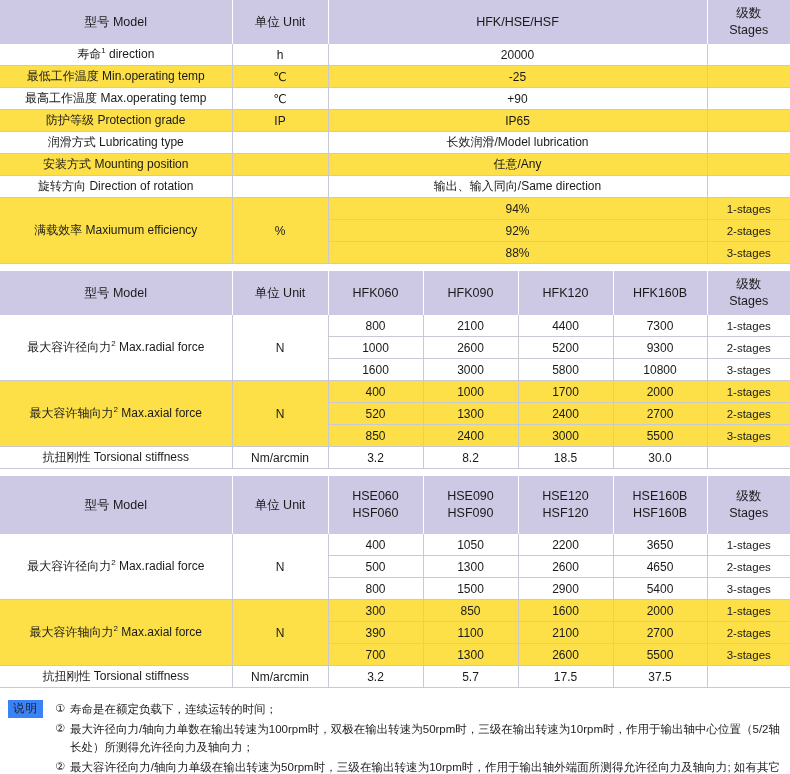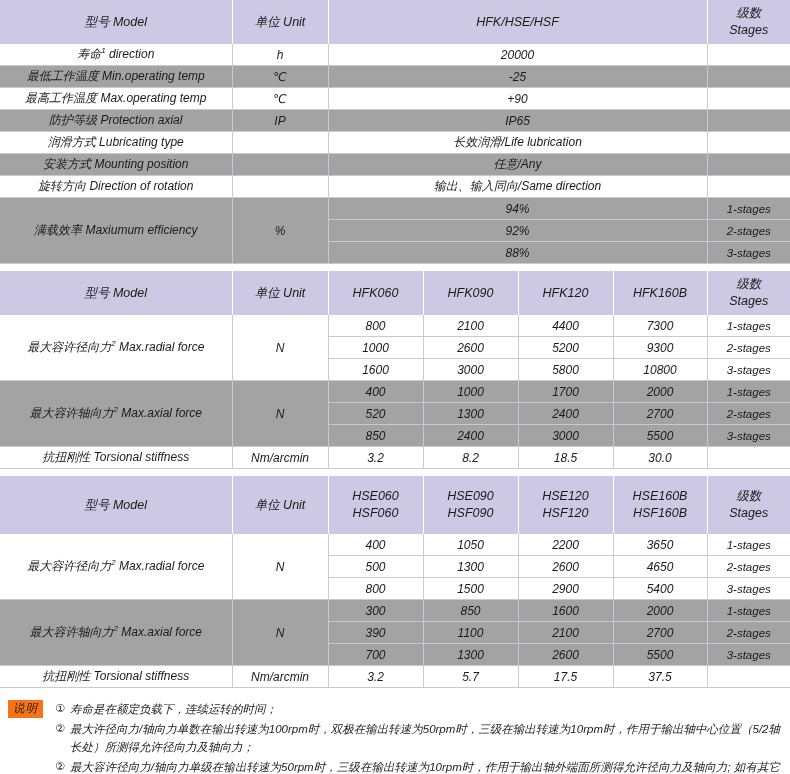--- a/index.html
+++ b/index.html
@@ -5,21 +5,21 @@
   html,body{margin:0;padding:0;}
   body{
     width:790px;height:774px;
     background:#ffffff;
     font-family:"Liberation Sans","DejaVu Sans",sans-serif;
     color:#1a1a1a;
     -webkit-font-smoothing:antialiased;
     overflow:hidden;
     position:relative;
   }
-  .page{position:relative;width:790px;height:774px;overflow:hidden;font-style:italic;}
+  .page{position:relative;width:790px;height:774px;overflow:hidden;}
 
   
   .watermark{
     position:absolute;
     left:258px;top:18px;
     width:260px;height:200px;
     pointer-events:none;
     z-index:0;
   }
   .wm-text{
@@ -78,21 +78,21 @@
   .hdr.two td{height:58px;}
 
   .row td{
     height:21px;
     border-bottom:1px solid #c9c9d4;
     border-right:1px solid #c9c9d4;
   }
   .row td:last-child{border-right:0;margin-top:20px;}
   .row td:first-child{border-left:0;}
   .white td{background:#ffffff;}
-  .grey td{background:#a3a3a3;}
+  .grey td{background:#fde047;}
 
   .lbl{
     text-align:center;
     font-size:12px;
     padding:0 6px;
   }
   .val{font-size:12px;}
   .stage{font-size:11.5px;}
   sup{font-size:8px;vertical-align:super;line-height:0;}
 
@@ -105,21 +105,21 @@
   .notes{
     position:relative;z-index:1;
     display:flex;
     padding:12px 0 0 8px;
     font-size:11.5px;
     line-height:1.62;
     color:#1c1c1c;
   }
   .notes-label{
     flex:0 0 auto;
-    background:#f97316;
+    background:#3b82f6;
     padding:1px 5px;
     height:16px;
     font-size:11.5px;
     margin-right:12px;
     line-height:15px;
     letter-spacing:1px;
   }
   .notes-body{flex:1 1 auto;padding-right:10px;}
   .note-item{
     display:flex;
@@ -224,29 +224,29 @@
         <td class="val">-25</td>
         <td class="stage"></td>
       </tr>
       <tr class="row white">
         <td class="lbl"><span>最高工作温度</span> <span>Max.operating temp</span></td>
         <td class="val">℃</td>
         <td class="val">+90</td>
         <td class="stage"></td>
       </tr>
       <tr class="row grey">
-        <td class="lbl"><span>防护等级</span> <span>Protection axial</span></td>
+        <td class="lbl"><span>防护等级</span> <span>Protection grade</span></td>
         <td class="val">IP</td>
         <td class="val">IP65</td>
         <td class="stage"></td>
       </tr>
       <tr class="row white">
         <td class="lbl"><span>润滑方式</span> <span>Lubricating type</span></td>
         <td class="val"></td>
-        <td class="val">长效润滑/Life lubrication</td>
+        <td class="val">长效润滑/Model lubrication</td>
         <td class="stage"></td>
       </tr>
       <tr class="row grey">
         <td class="lbl"><span>安装方式</span> <span>Mounting position</span></td>
         <td class="val"></td>
         <td class="val">任意/Any</td>
         <td class="stage"></td>
       </tr>
       <tr class="row white">
         <td class="lbl"><span>旋转方向</span> <span>Direction of rotation</span></td>

